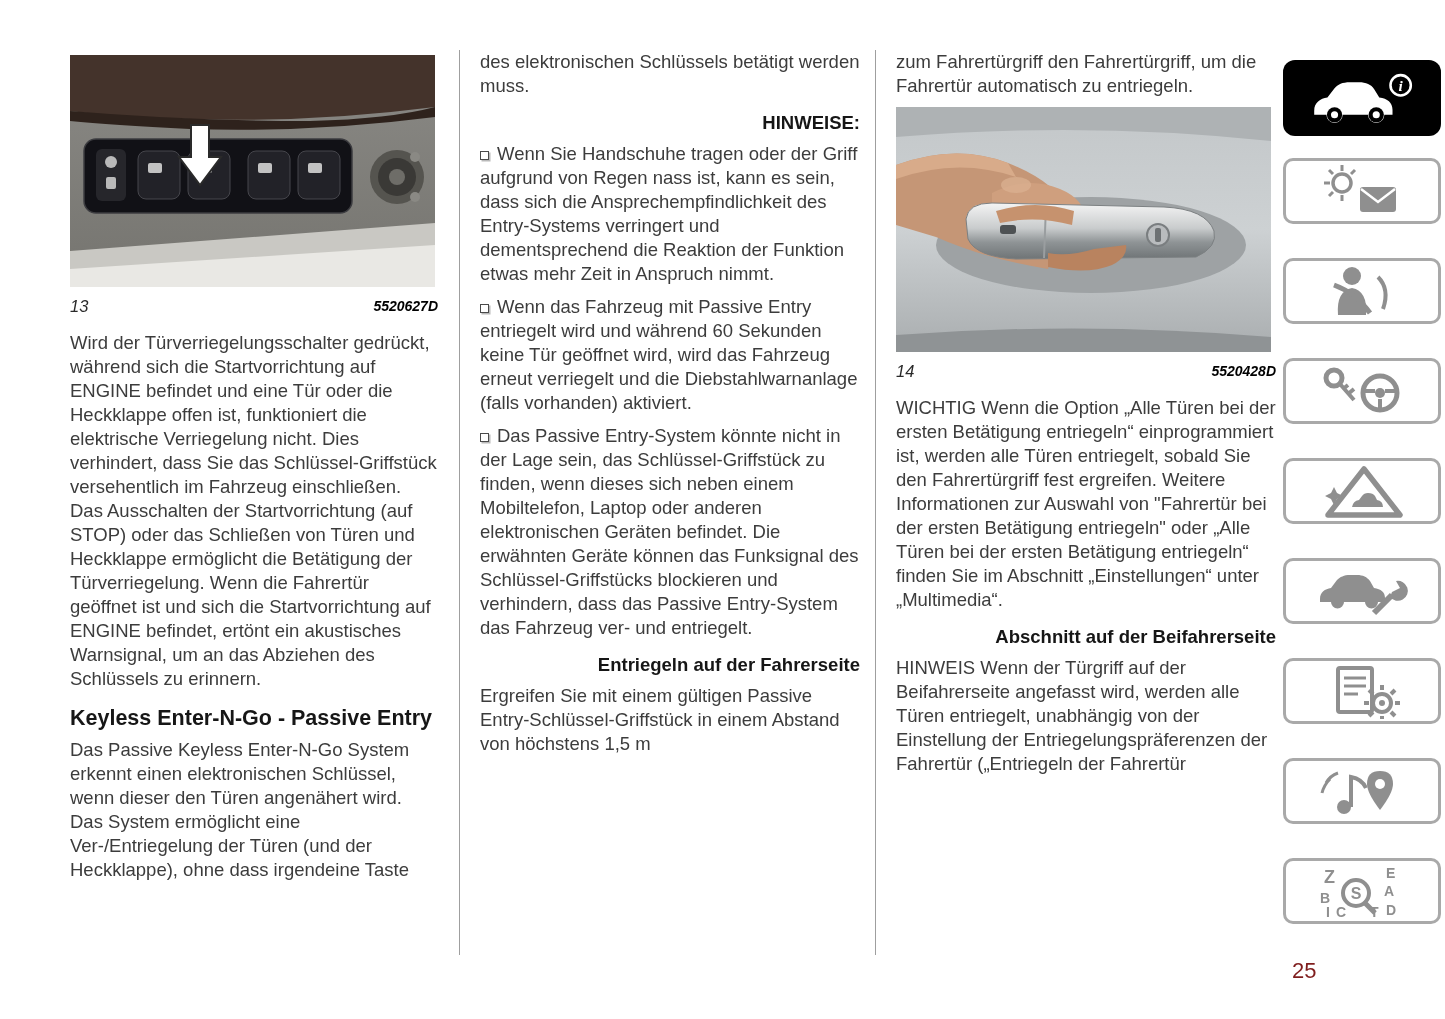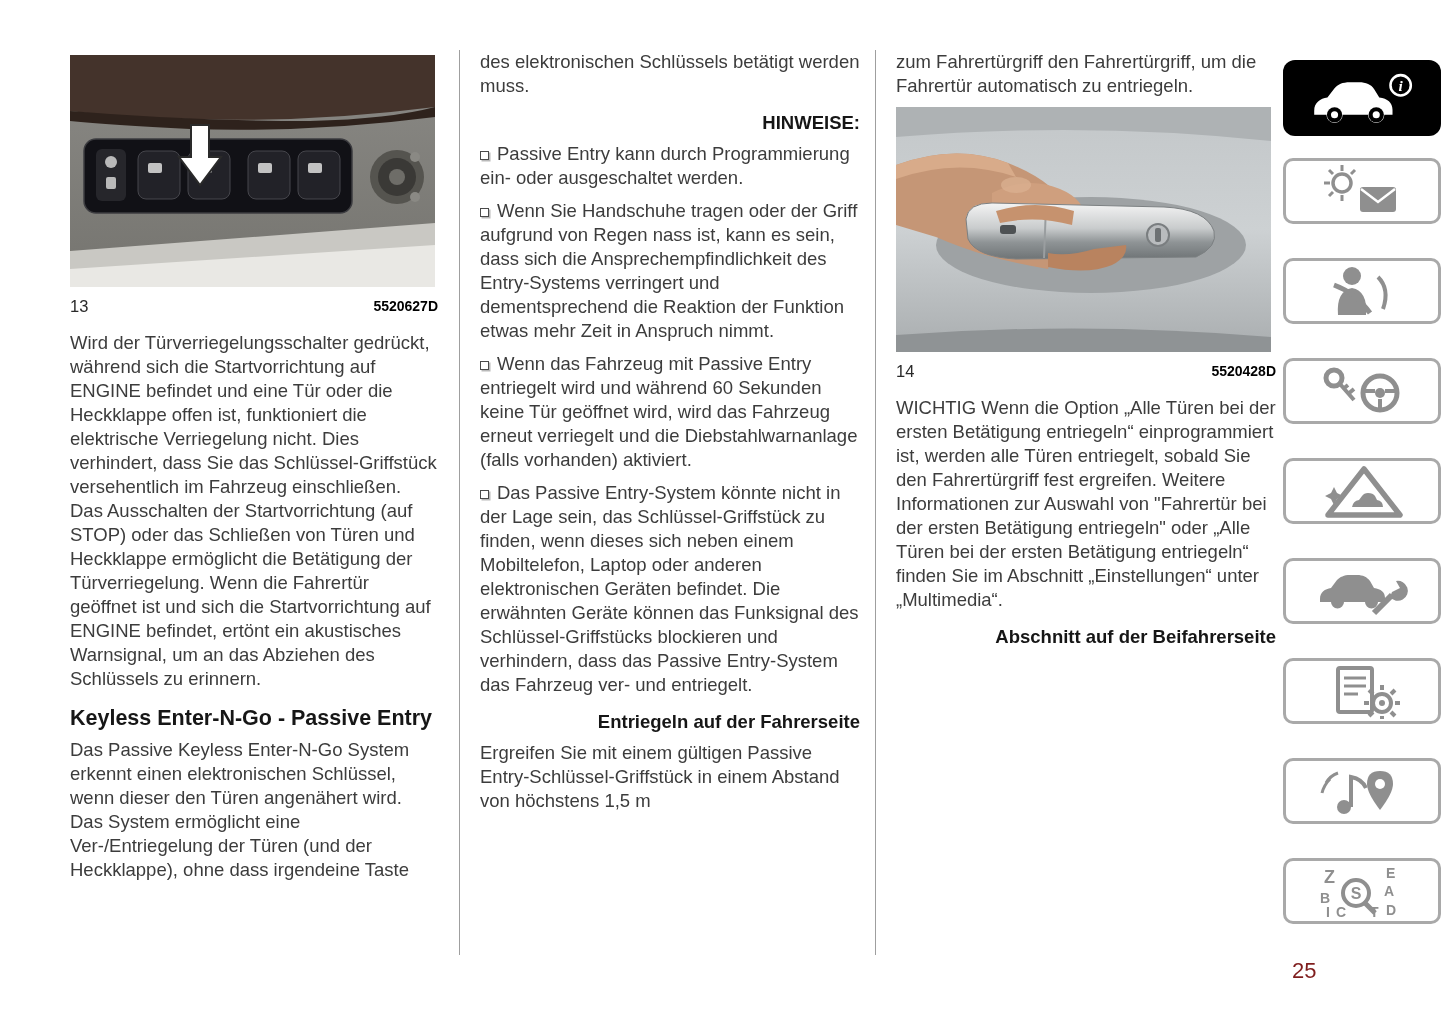--- a/index.html
+++ b/index.html
@@ -11,21 +11,21 @@
   .col1 { width:368px; }
   .col2 { width:380px; }
   .col3 { width:380px; }
   .vrule { width:1px; background:#9f9f9f; height:905px; }
   .vr1 { margin:0 20px 0 21px; }
   .vr2 { margin:0 20px 0 15px; }
   h2 { font-size:21.5px; line-height:26px; color:#161616; margin:14px 0 7px; }
   h3 { font-size:18.5px; line-height:24px; color:#161616; margin:13px 0 7px;text-align:right; }
   figure { margin:0; }
   .fig1 { margin-top:5px; }
-  .caption { display:flex; justify-content:space-between; align-items:center; margin:7px 0 13px; }
+  .caption { display:flex; justify-content:space-between; align-items:center; margin:7px 0 13px;font-style:italic; }
   .fig-num { font-size:16.5px; color:#2a2a2a; }
   .fig-code { font-size:14px; font-weight:bold; color:#000000; }
   .note { margin:0 0 9px 0; }
   .sq { display:inline-block; width:9px; height:9px; border:1.8px solid #4a4a4a; background:#fff;
         box-shadow:1.5px 1.5px 0 #b9b9b9; margin-right:8px; }
   .sidebar { position:absolute; left:1283px; top:60px; width:158px; display:flex; flex-direction:column; }
   .tile { width:158px; height:66px; border:3px solid #a9a9a9; border-radius:10px; background:#fff;
           display:flex; align-items:center; justify-content:center; margin-bottom:34px; }
   .tile-black { height:76px; background:#000; border:none; border-radius:12px; margin-bottom:22px; }
   .pagenum { position:absolute; left:1292px; top:958px; font-size:22px; color:#7f1d1d; }
@@ -82,21 +82,20 @@
     <p>Wird der Türverriegelungsschalter gedrückt, während sich die Startvorrichtung auf ENGINE befindet und eine Tür oder die Heckklappe offen ist, funktioniert die elektrische Verriegelung nicht. Dies verhindert, dass Sie das Schlüssel-Griffstück versehentlich im Fahrzeug einschließen. Das Ausschalten der Startvorrichtung (auf STOP) oder das Schließen von Türen und Heckklappe ermöglicht die Betätigung der Türverriegelung. Wenn die Fahrertür geöffnet ist und sich die Startvorrichtung auf ENGINE befindet, ertönt ein akustisches Warnsignal, um an das Abziehen des Schlüssels zu erinnern.</p>
     <h2>Keyless Enter-N-Go - Passive Entry</h2>
     <p>Das Passive Keyless Enter-N-Go System erkennt einen elektronischen Schlüssel, wenn dieser den Türen angenähert wird. Das System ermöglicht eine Ver-/Entriegelung der Türen (und der Heckklappe), ohne dass irgendeine Taste</p>
   </div>
 
   <div class="vrule vr1"></div>
 
   <div class="col col2">
     <p>des elektronischen Schlüssels betätigt werden muss.</p>
     <h3>HINWEISE:</h3>
-    <p class="note"><span class="sq"></span><span>Passive Entry kann durch Programmierung ein- oder ausgeschaltet werden.</span></p>
     <p class="note"><span class="sq"></span><span>Wenn Sie Handschuhe tragen oder der Griff aufgrund von Regen nass ist, kann es sein, dass sich die Ansprechempfindlichkeit des Entry-Systems verringert und dementsprechend die Reaktion der Funktion etwas mehr Zeit in Anspruch nimmt.</span></p>
     <p class="note"><span class="sq"></span><span>Wenn das Fahrzeug mit Passive Entry entriegelt wird und während 60 Sekunden keine Tür geöffnet wird, wird das Fahrzeug erneut verriegelt und die Diebstahlwarnanlage (falls vorhanden) aktiviert.</span></p>
     <p class="note"><span class="sq"></span><span>Das Passive Entry-System könnte nicht in der Lage sein, das Schlüssel-Griffstück zu finden, wenn dieses sich neben einem Mobiltelefon, Laptop oder anderen elektronischen Geräten befindet. Die erwähnten Geräte können das Funksignal des Schlüssel-Griffstücks blockieren und verhindern, dass das Passive Entry-System das Fahrzeug ver- und entriegelt.</span></p>
     <h3>Entriegeln auf der Fahrerseite</h3>
     <p>Ergreifen Sie mit einem gültigen Passive Entry-Schlüssel-Griffstück in einem Abstand von höchstens 1,5 m</p>
   </div>
 
   <div class="vrule vr2"></div>
 
   <div class="col col3">
@@ -132,20 +131,21 @@
         <path d="M152,160 Q192,168 216,158 Q232,150 230,138 L198,142 Q172,150 152,146 Z" fill="#b9835f"></path>
         <ellipse cx="120" cy="78" rx="15" ry="8" fill="#dcb293" opacity="0.7"></ellipse>
       </svg>
     </figure>
     <div class="caption">
       <span class="fig-num">14</span>
       <span class="fig-code">5520428D</span>
     </div>
     <p>WICHTIG Wenn die Option „Alle Türen bei der ersten Betätigung entriegeln“ einprogrammiert ist, werden alle Türen entriegelt, sobald Sie den Fahrertürgriff fest ergreifen. Weitere Informationen zur Auswahl von "Fahrertür bei der ersten Betätigung entriegeln" oder „Alle Türen bei der ersten Betätigung entriegeln“ finden Sie im Abschnitt „Einstellungen“ unter „Multimedia“.</p>
     <h3>Abschnitt auf der Beifahrerseite</h3>
+    <p>HINWEIS Wenn der Türgriff auf der Beifahrerseite angefasst wird, werden alle Türen entriegelt, unabhängig von der Einstellung der Entriegelungspräferenzen der Fahrertür („Entriegeln der Fahrertür</p>
   </div>
 
   <aside class="sidebar">
 
     <div class="tile tile-black">
       <span>
         <svg viewBox="0 0 118 56" width="120" height="57">
           <path d="M12,40 c0,-8 6,-12 13,-13 l7,-9 c3,-4 8,-6 15,-6 h9 c7,0 12,2 15,7 l5,8 c8,1 13,5 13,12 v5 h-8 a8,8 0 0,1 -16,0 h-25 a8,8 0 0,1 -16,0 h-12 z" fill="#ffffff"></path>
           <circle cx="32" cy="44" r="7.5" fill="#000000"></circle>
             <circle cx="32" cy="44" r="3.5" fill="#ffffff"></circle>

